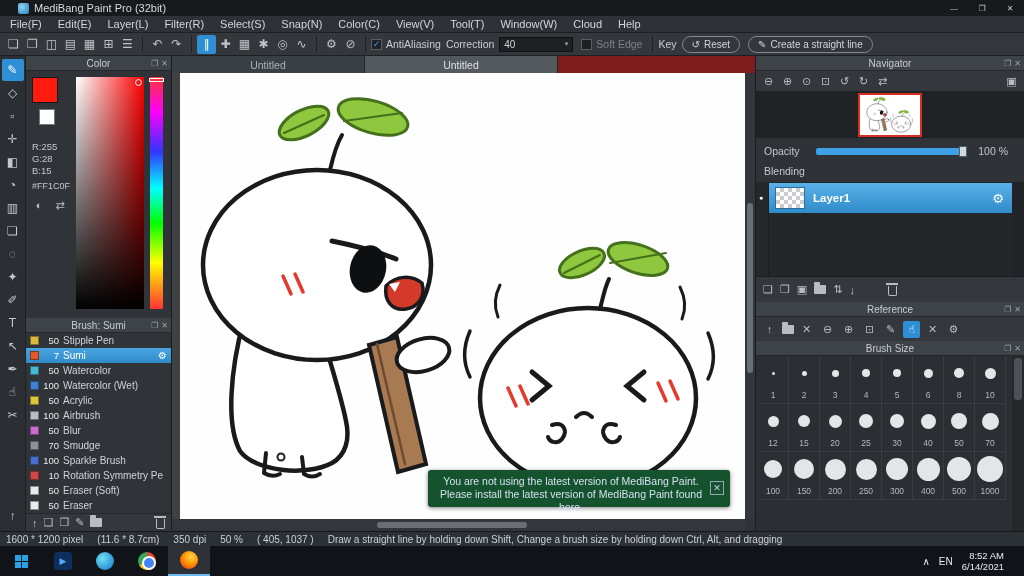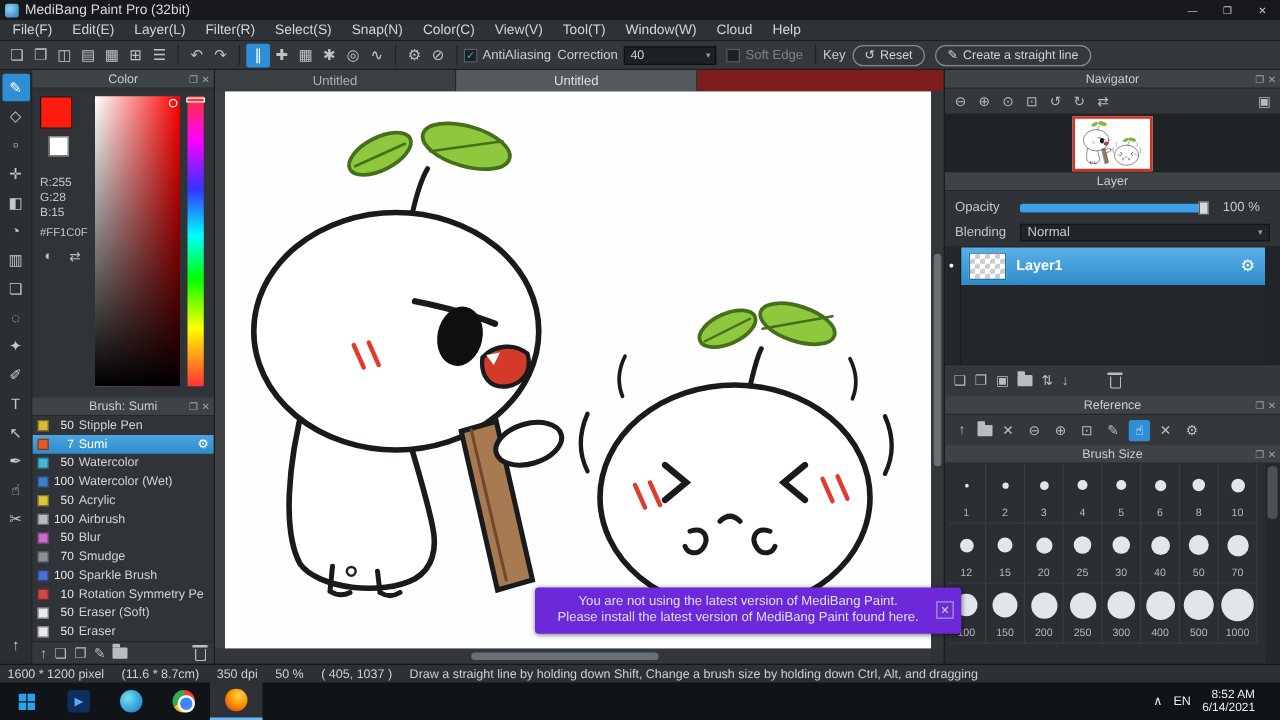--- a/index.html
+++ b/index.html
@@ -1,19 +1,19 @@
 <!DOCTYPE html>
 <html><head>
 <meta charset="utf-8">
 <style>
 *{margin:0;padding:0;box-sizing:border-box}
 html,body{width:1024px;height:576px;overflow:hidden}
 body{font-family:"Liberation Sans","DejaVu Sans",sans-serif;background:#2b2f33;color:#c8ccd0;font-size:11px;position:relative}
 
-.title-bar{position:absolute;top:0;left:0;width:1024px;height:16px;background:#17191c;display:flex;align-items:center;padding-left:4px;color:#d6dade}
+.title-bar{position:absolute;top:0;left:0;width:1024px;height:16px;background:#17191c;display:flex;align-items:center;padding-left:18px;color:#d6dade}
 .app-icon{width:11px;height:11px;border-radius:2px;background:radial-gradient(circle at 35% 35%,#8fd4f2,#2a7fc0);margin-right:5px}
 .win-btns{margin-left:auto;display:flex}
 .win-btn{width:28px;height:16px;display:flex;align-items:center;justify-content:center;font-size:8px;color:#c2c7cc}
 
 .menu-bar{position:absolute;top:16px;left:0;width:1024px;height:17px;background:#2e3236;display:flex;align-items:center;padding-left:2px;border-bottom:1px solid #1c1f22}
 .menu-item{padding:0 8px;color:#d2d6da;font-size:11px;line-height:17px}
 
 .toolbar{position:absolute;top:33px;left:0;width:1024px;height:23px;background:#34383c;display:flex;align-items:center;padding-left:4px;border-bottom:1px solid #1c1f22}
 .tbi{width:19px;height:19px;display:flex;align-items:center;justify-content:center;color:#bfc3c7;font-size:12px}
 .tbi.active{background:#2f8fd4;color:#fff;border-radius:2px}
@@ -64,21 +64,21 @@
 .canvas-area{position:absolute;top:56px;left:172px;width:583px;height:475px;background:#2f3337}
 .tab-bar{position:absolute;top:0;left:0;width:583px;height:17px;background:#7f1d1d;display:flex}
 .tab{width:193px;height:17px;display:flex;align-items:center;justify-content:center;font-size:10.5px;background:#3a3f43;color:#aeb2b6;border-right:1px solid #24282b}
 .tab.active{background:#54595e;color:#dde0e3}
 .viewport{position:absolute;top:17px;left:0;width:573px;height:446px;background:#3e4245;overflow:hidden}
 .canvas-page{position:absolute;left:8px;top:0;width:565px;height:446px;background:#fefefe}
 .hscroll{position:absolute;top:463px;left:0;width:573px;height:12px;background:#33373b}
 .hscroll .thumb{position:absolute;left:205px;top:3px;width:150px;height:6px;background:#6a6f75;border-radius:3px}
 .vscroll{position:absolute;left:573px;top:17px;width:10px;height:446px;background:#33373b}
 .vscroll .thumb{position:absolute;top:130px;left:2px;width:6px;height:170px;background:#6a6f75;border-radius:3px}
-.notice{position:absolute;left:256px;top:414px;width:341px;height:37px;background:#6d28d9;border-radius:3px;box-shadow:0 1px 4px rgba(0,0,0,.5);z-index:5;color:#d6e0f2;font-size:10.5px;line-height:13px;text-align:center;padding:5px 26px 0 10px}
+.notice{position:absolute;left:256px;top:414px;width:302px;height:37px;background:#14532d;border-radius:3px;box-shadow:0 1px 4px rgba(0,0,0,.5);z-index:5;color:#d6e0f2;font-size:10.5px;line-height:13px;text-align:center;padding:5px 26px 0 10px}
 .notice-close{position:absolute;right:6px;top:11px;width:14px;height:14px;border:1px solid #9aa4b8;display:flex;align-items:center;justify-content:center;font-size:9px;color:#ccd4e4}
 
 .right-panels{position:absolute;top:56px;left:755px;width:269px;height:475px;background:#2f3337;border-left:1px solid #1a1d20;display:flex;flex-direction:column}
 .nav-toolbar{height:20px;background:#34383c;display:flex;align-items:center;gap:2px;padding:0 4px;flex:none}
 .nicon{width:17px;height:17px;display:flex;align-items:center;justify-content:center;color:#b9bdc1;font-size:11px}
 .nicon.active{background:#2f8fd4;color:#fff;border-radius:2px}
 .nav-thumb-area{height:47px;background:#1f2326;display:flex;align-items:center;justify-content:center;flex:none}
 .nav-thumb{width:64px;height:44px;background:#fff;border:2px solid #d83020}
 .layer-controls{height:44px;flex:none;padding-top:3px}
 .lrow{display:flex;align-items:center;padding:0 8px;font-size:10.5px;color:#c4c8cc}
@@ -410,38 +410,31 @@
     <span class="nicon" style="margin-left:auto">▣</span>
   </div>
   <div class="nav-thumb-area">
     <div class="nav-thumb">
       <svg width="60" height="40" viewBox="0 0 565 446">
           <use href="#artwork"></use>
         </svg>
     </div>
   </div>
 
-  <div class="phead">
-    <span>Layer</span>
-  </div>
   <div class="layer-controls">
     <div class="lrow op">
       <span class="llabel">Opacity</span>
       <div class="slider">
           <div class="fill"></div>
           <div class="handle"></div>
         </div>
       <span class="opval">100 %</span>
     </div>
     <div class="lrow bl">
       <span class="llabel">Blending</span>
-      <div class="select">
-        <span>Normal</span>
-        <span class="arr">▾</span>
-      </div>
     </div>
   </div>
   <div class="layer-list">
     <div class="layer-gutter">
       <span class="eye-dot">●</span>
     </div>
     <div class="layer-row">
       <div class="layer-thumb"></div>
       <span class="layer-name">Layer1</span>
       <span class="layer-gear">⚙</span>

